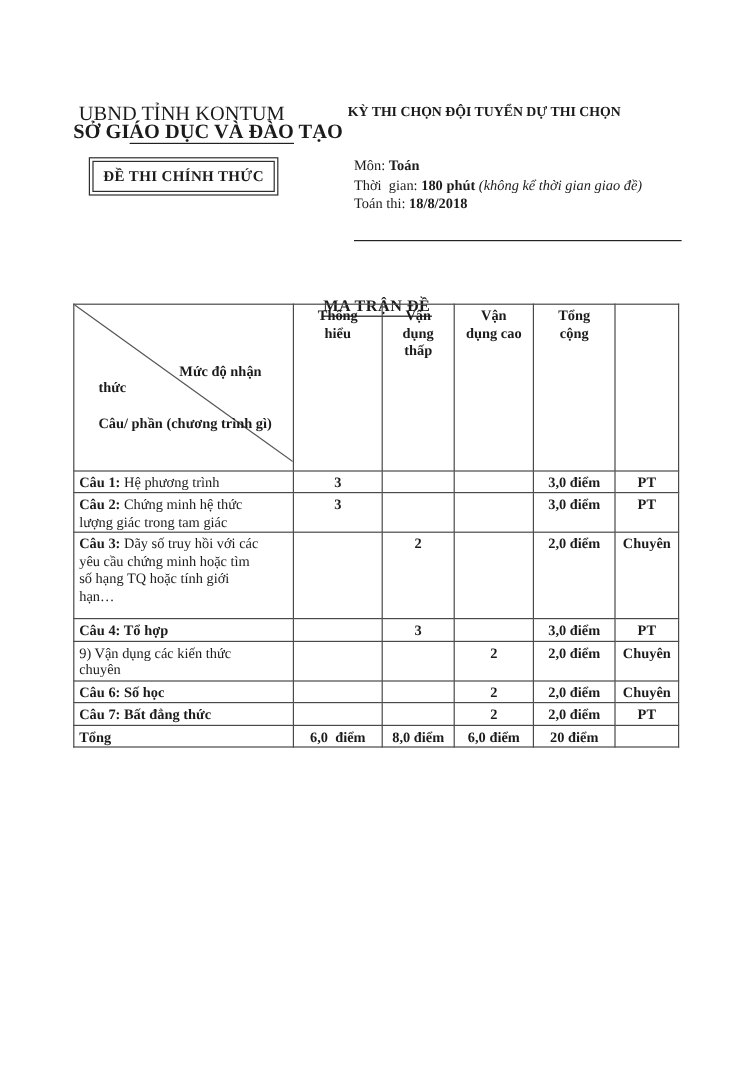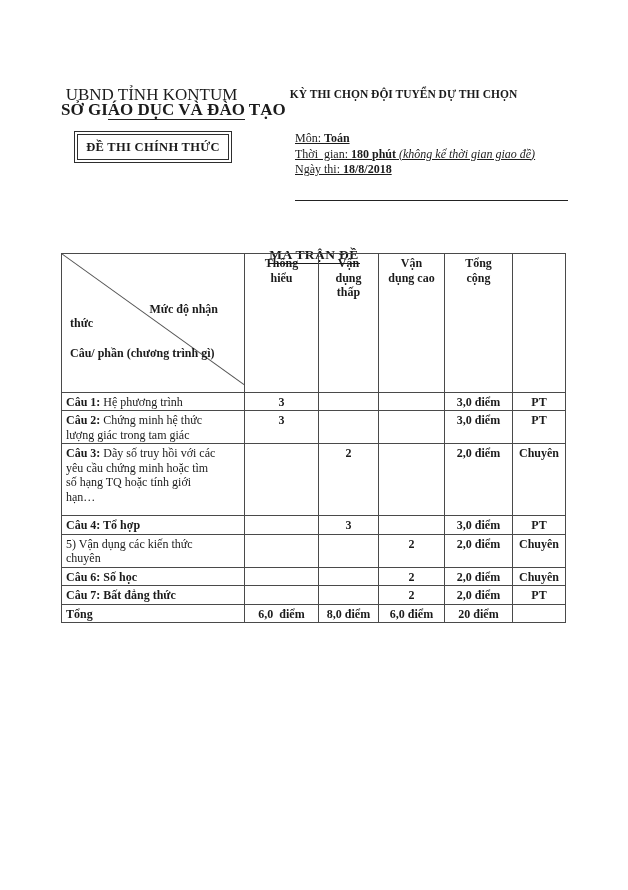--- a/index.html
+++ b/index.html
@@ -16,41 +16,41 @@
 
   
   .exam-box{position:absolute;top:131px;left:74px;width:158px;height:32px;
             border:1px solid #2e2e2e;padding:2px;box-sizing:border-box;}
   .exam-box-inner{border:1px solid #2e2e2e;width:100%;height:100%;box-sizing:border-box;
             display:flex;align-items:center;justify-content:center;
             font-weight:bold;font-size:12.5px;letter-spacing:.3px;text-align:right;}
 
   
   .meta{position:absolute;top:131px;left:295px;font-size:12px;line-height:15.5px;}
-  .meta-line{white-space:pre-wrap;text-decoration:underline;}
+  .meta-line{white-space:pre-wrap;}
   .b{font-weight:bold;}
   .i{font-style:italic;}
   .meta-sep{width:273px;height:13px;border-bottom:1.4px solid #222;margin-top:9px;}
 
   
   .doc-title{position:absolute;top:220px;left:0;width:628px;text-align:center;
              font-size:13.5px;font-weight:bold;letter-spacing:.4px;margin-top:27px;}
   .doc-title .tu{border-bottom:1.5px solid #1b1b1b;padding:0 1px 1px 1px;}
 
   
   table.matrix{position:absolute;top:253px;left:61px;width:504px;border-collapse:collapse;
                table-layout:fixed;font-size:12px;line-height:14.5px;}
   table.matrix td{border:1px solid #4a4a4a;vertical-align:top;padding:2px 4px 1px 4px;
                white-space:pre-wrap;word-wrap:break-word;}
   td.lbl{text-align:left;margin-left:24px;}
   td.val{text-align:center;font-weight:bold;}
   tr.hdr td{font-weight:bold;text-align:center;vertical-align:top;}
   td.corner{position:relative;padding:0;}
   .corner-inner{position:relative;display:flex;flex-direction:column;height:62px;
-               padding:2px 4px 1px 4px;box-sizing:border-box;z-index:1;font-weight:bold;}
+               padding:2px 4px 1px 4px;box-sizing:border-box;z-index:1;font-weight:bold;margin-left:12px;}
   .corner-inner .c1{text-align:right;padding-right:18px;}
   .corner-inner .c2{text-align:left;}
   .corner-inner .c3{margin-top:auto;text-align:left;}
   svg.diag{position:absolute;top:0;left:0;width:100%;height:100%;z-index:0;}
   td.tall{height:68px;}
 </style>
 </head>
 <body>
 
 <div class="page">
@@ -65,21 +65,21 @@
     </div>
   </div>
 
   <div class="exam-box">
     <div class="exam-box-inner">ĐỀ THI CHÍNH THỨC</div>
   </div>
 
   <div class="meta">
     <div class="meta-line"><span>Môn: </span><span class="b">Toán</span></div>
     <div class="meta-line"><span>Thời  gian: </span><span class="b">180 phút</span><span class="i"> (không kể thời gian giao đề)</span></div>
-    <div class="meta-line"><span>Ngày thi: </span><span class="b">18/8/2018</span></div>
+    <div class="meta-line"><span>Toán thi: </span><span class="b">18/8/2018</span></div>
     <div class="meta-sep"></div>
   </div>
 
   <div class="doc-title"><span class="tu">MA TRẬN ĐỀ</span></div>
 
   <table class="matrix">
     <colgroup>
       <col style="width:183px">
         <col style="width:74px">
         <col style="width:60px">
@@ -146,21 +146,21 @@
       <td class="lbl"><span class="b">Câu 4: Tổ hợp</span><span></span></td>
       <td class="val"></td>
       <td class="val">3</td>
       <td class="val"></td>
       <td class="val">3,0 điểm</td>
       <td class="val">PT</td>
     </tr>
 
 
     <tr>
-      <td class="lbl"><span class="b"></span><span>5) Vận dụng các kiến thức
+      <td class="lbl"><span class="b"></span><span>9) Vận dụng các kiến thức
 chuyên</span></td>
       <td class="val"></td>
       <td class="val"></td>
       <td class="val">2</td>
       <td class="val">2,0 điểm</td>
       <td class="val">Chuyên</td>
     </tr>
 
     <tr>
       <td class="lbl"><span class="b">Câu 6: Số học</span><span></span></td>

